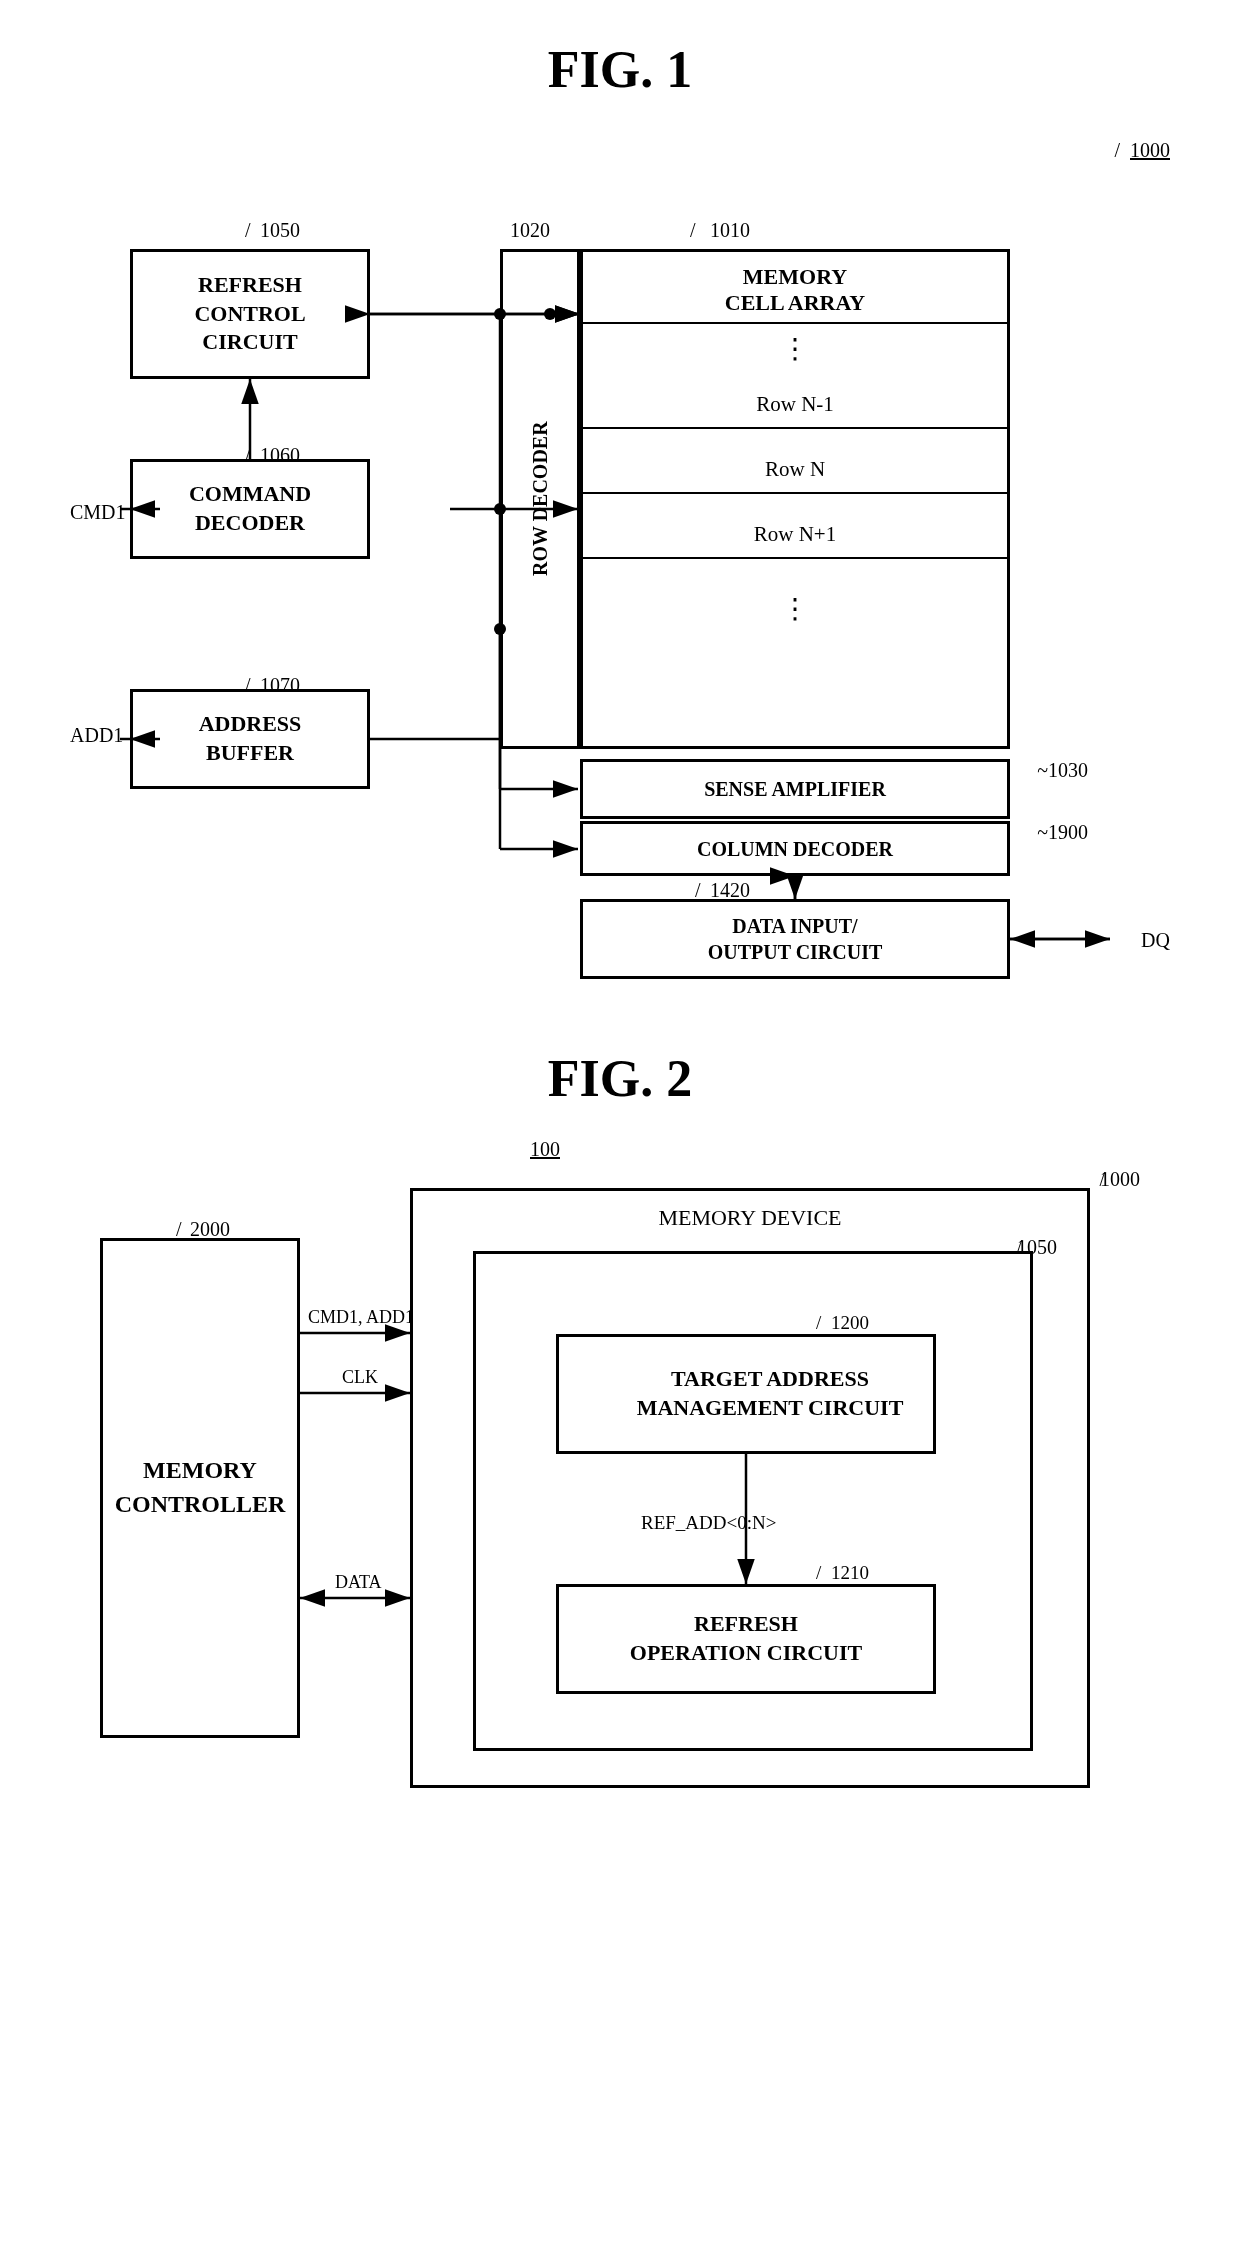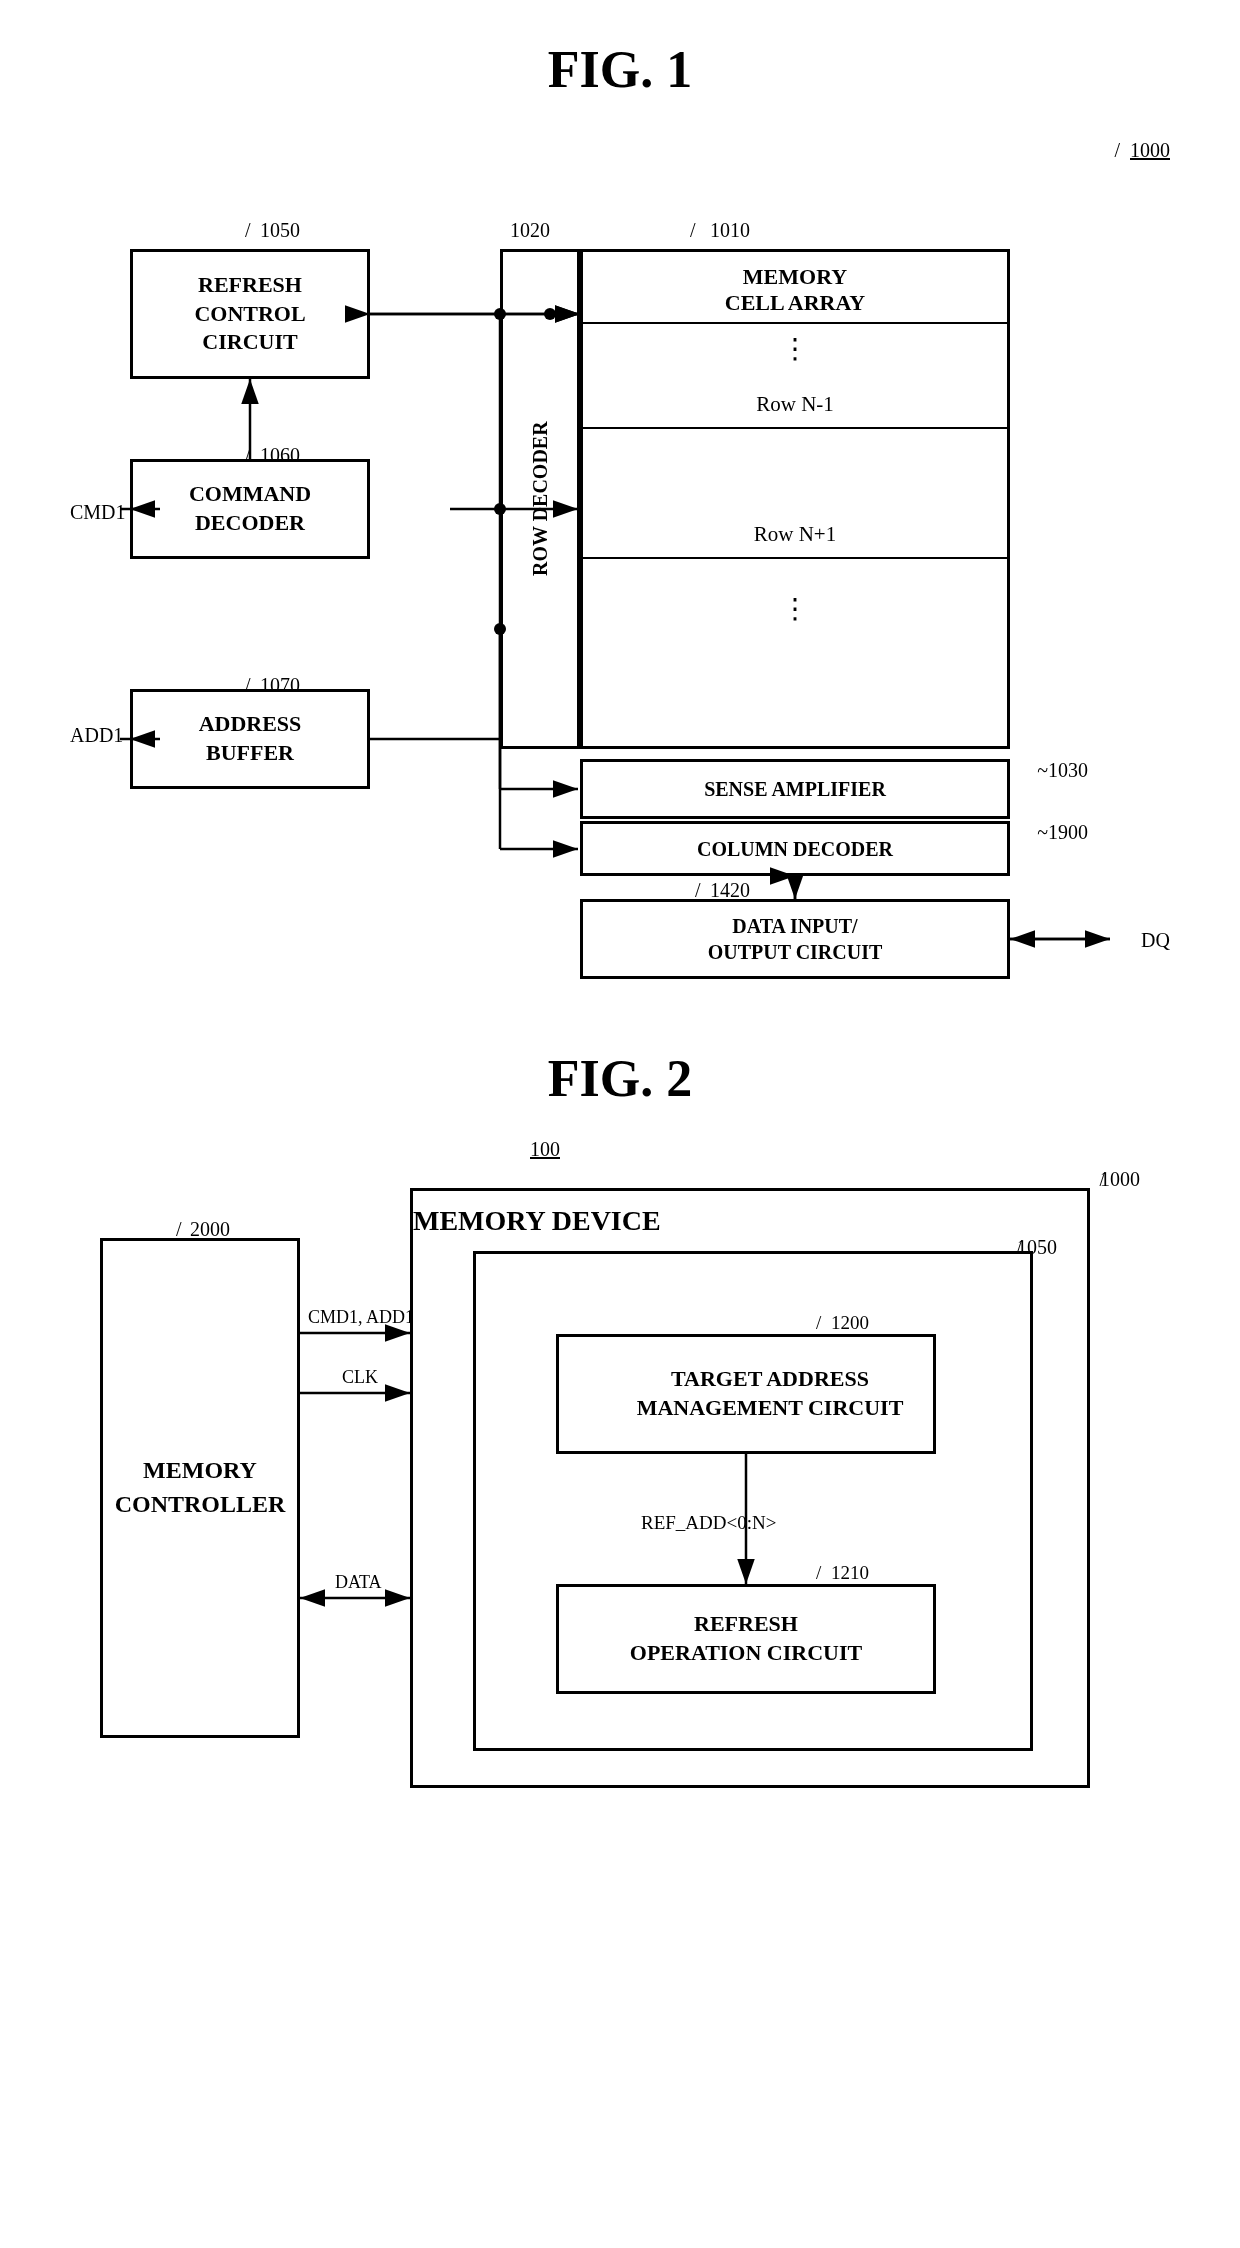--- a/index.html
+++ b/index.html
@@ -165,22 +165,23 @@
       position: absolute;
       left: 340px; top: 50px;
       width: 680px; height: 600px;
       border: 3px solid #000;
       background: #fff;
     }
 
     .mem-device-label {
       position: absolute;
       top: 14px; left: 0; right: 0;
-      font-size: 28px;
-      font-weight: bold;
+      text-align: center;
+      font-size: 22px;
+      font-weight: normal;
     }
 
     .refresh-ctrl-outer {
       position: absolute;
       left: 60px; top: 60px;
       width: 560px; height: 500px;
       border: 3px solid #000;
       background: #fff;
     }
 
@@ -260,20 +261,21 @@
     </div>
 
     <div class="block row-decoder">
       <span>ROW DECODER</span>
     </div>
 
     <div class="memory-cell-outer">
       <div class="mem-cell-title">MEMORY<br>CELL ARRAY</div>
       <div class="mem-cell-dots">⋮</div>
       <div class="mem-row mem-row-n1">Row N-1</div>
+      <div class="mem-row mem-row-n">Row N</div>
       <div class="mem-row mem-row-n2">Row N+1</div>
       <div class="mem-row mem-row-dots">⋮</div>
     </div>
 
     <div class="block sense-amp">
       <span>SENSE AMPLIFIER</span>
     </div>
 
     <div class="block data-io">
       <span>DATA INPUT/<br>OUTPUT CIRCUIT</span>

